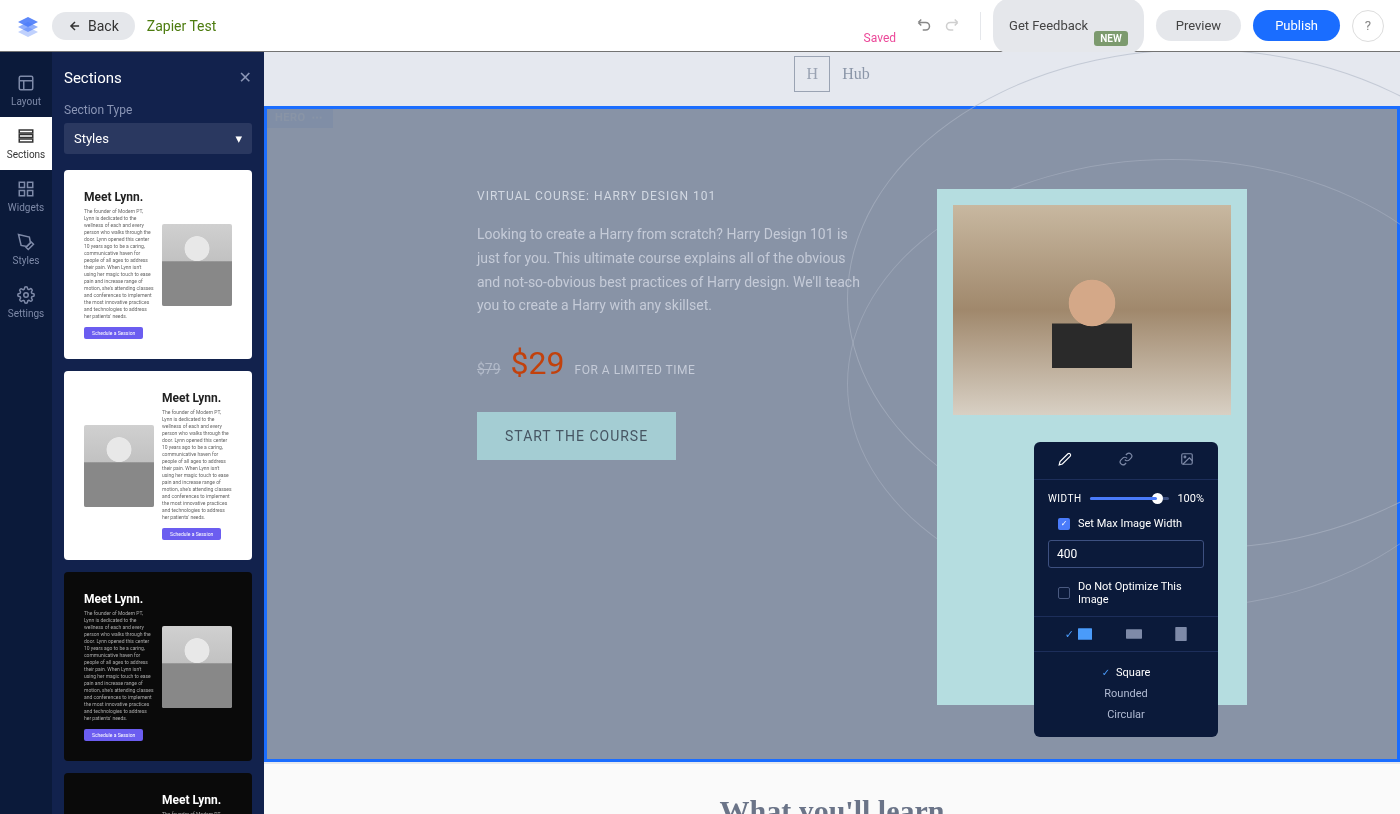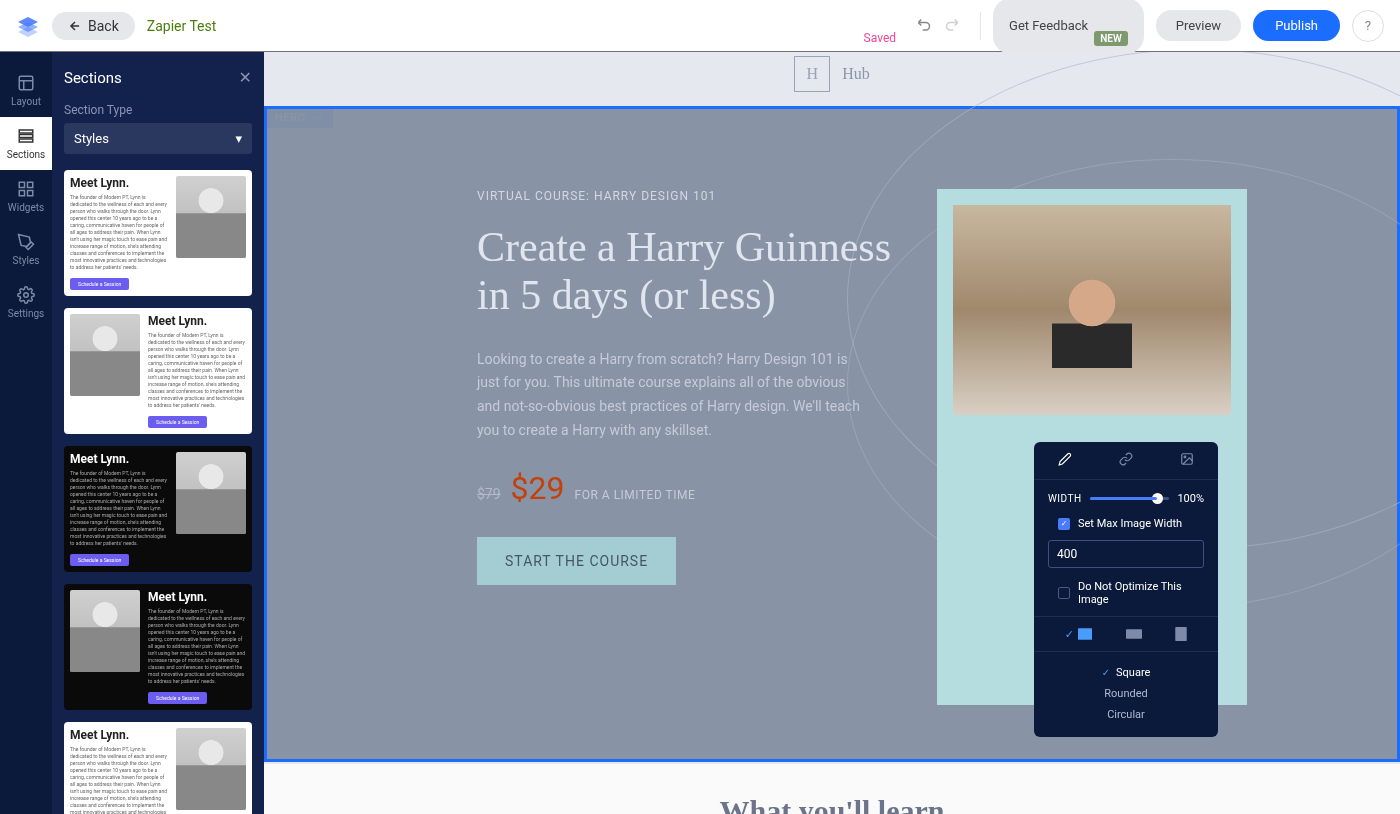--- a/index.html
+++ b/index.html
@@ -32,21 +32,21 @@
 
 
 .panel { width: 212px; background: #12224d; color: #fff; padding: 16px 12px; overflow-y: auto; }
 .panel::-webkit-scrollbar { width: 0; }
 .panel-head { display: flex; justify-content: space-between; align-items: center; margin-bottom: 16px; }
 .panel-title { font-size: 15px; font-weight: 400; }
 .close-x { color: #8a95b5; cursor: pointer; font-size: 16px; }
 .field-label { font-size: 12px; color: #8a95b5; margin-bottom: 6px; display: block; }
 .select { background: #2a3860; border: none; color: #fff; padding: 8px 10px; font-size: 13px; width: 100%; border-radius: 3px; display: flex; justify-content: space-between; align-items: center; cursor: pointer; margin-bottom: 16px; }
 
-.template { background: #fff; border-radius: 4px; margin-bottom: 12px; padding: 6px; display: flex; gap: 8px; cursor: pointer; }
+.template { background: #fff; border-radius: 4px; margin-bottom: 12px; padding: 20px; display: flex; gap: 8px; cursor: pointer; align-items: center; }
 .template.dark { background: #0a0a0a; color: #fff; }
 .template.row-reverse { flex-direction: row-reverse; }
 .template-text { flex: 1; }
 .template-title { font-size: 12px; font-weight: 700; margin-bottom: 4px; color: #222; }
 .template.dark .template-title { color: #fff; }
 .template-desc { font-size: 5px; line-height: 1.4; color: #666; }
 .template.dark .template-desc { color: #aaa; }
 .template-cta { background: #6b5df0; color: #fff; font-size: 5px; padding: 3px 8px; display: inline-block; margin-top: 6px; border-radius: 2px; }
 .template-img { width: 70px; height: 82px; background: linear-gradient(180deg, #d0d0d0 0%, #b0b0b0 100%); border-radius: 2px; position: relative; overflow: hidden; }
 .template-img::after { content: ''; position: absolute; inset: 0; background: radial-gradient(circle at 50% 30%, #e8e8e8 18%, transparent 19%), linear-gradient(180deg, transparent 45%, #888 46%, #888 100%); }
@@ -258,21 +258,20 @@
         <span>HERO</span>
         <span>⋯</span>
       </div>
       <div class="hero-bg"></div>
       <div class="swoosh"></div>
       <div class="swoosh2"></div>
 
       <div class="hero-content">
         <div class="hero-left">
           <div class="eyebrow">VIRTUAL COURSE: HARRY DESIGN 101</div>
-          <h1 class="hero-title">Create a Harry Guinness in 5 days (or less)</h1>
           <p class="hero-desc">Looking to create a Harry from scratch? Harry Design 101 is just for you. This ultimate course explains all of the obvious and not-so-obvious best practices of Harry design. We'll teach you to create a Harry with any skillset.</p>
           <div class="price-row">
             <span class="price-old">$79</span>
             <span class="price-new">$29</span>
             <span class="price-note">FOR A LIMITED TIME</span>
           </div>
           <button class="cta">START THE COURSE</button>
         </div>
         <div class="hero-right">
           <div class="photo-frame">

